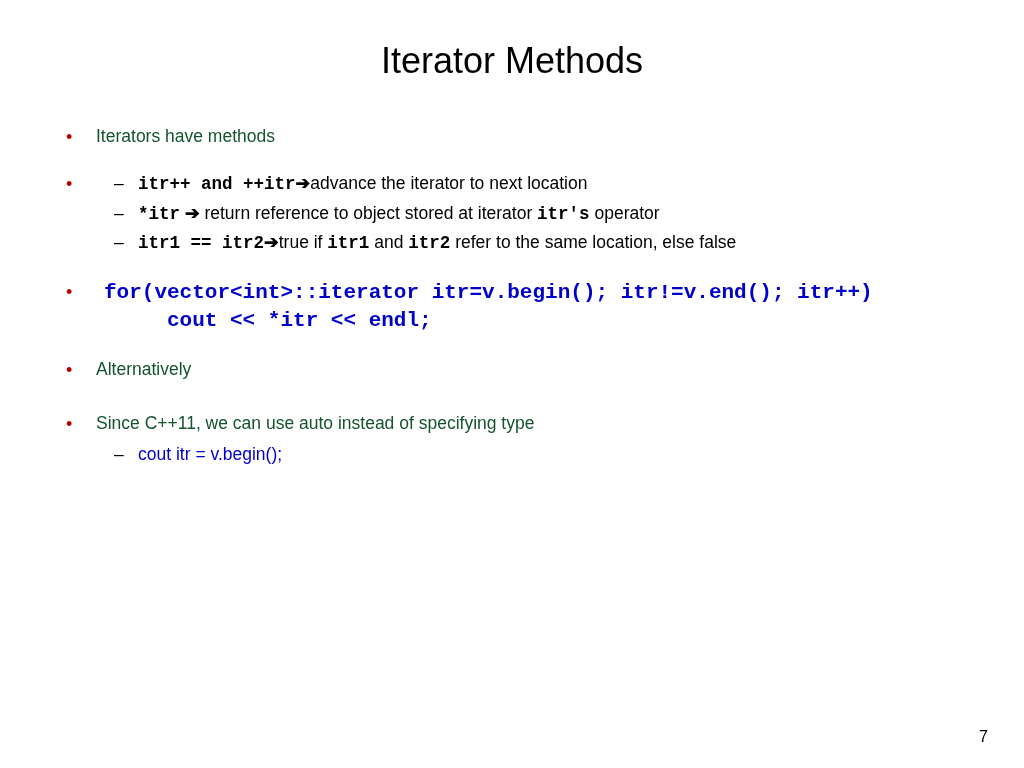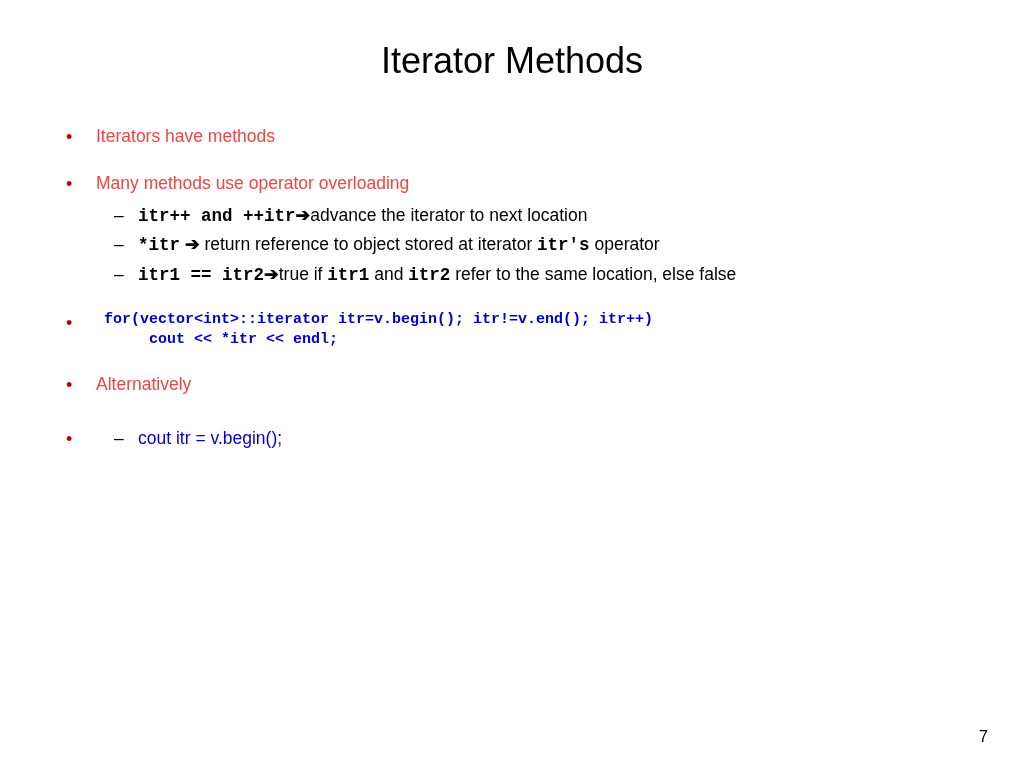--- a/index.html
+++ b/index.html
@@ -3,47 +3,46 @@
 <meta charset="utf-8">
 <style>
   * { box-sizing: border-box; margin: 0; padding: 0; }
   html, body { width: 1024px; height: 768px; background: #fff; font-family: Arial, Helvetica, sans-serif; color: #000; }
   .slide { width: 1024px; height: 768px; position: relative; padding: 40px 60px 30px 60px; }
   .title { text-align: center; font-size: 36px; font-weight: 400; margin-bottom: 42px; }
   .content { font-size: 17.5px; line-height: 1.45; }
   ul.level1 { list-style: none; padding-left: 36px; }
   ul.level1 > li { position: relative; margin-bottom: 22px; }
   ul.level1 > li::before { content: "•"; position: absolute; left: -30px; top: 0; color: #c00000; font-size: 18px; }
-  .red { color: #ef4444; }
+  .red { color: #14532d; }
   .blue { color: #0000cc; }
   ul.level2 { list-style: none; padding-left: 42px; margin-top: 6px; }
   ul.level2 > li { position: relative; margin-bottom: 3px; }
   ul.level2 > li::before { content: "–"; position: absolute; left: -24px; top: 0; color: #000; }
   .mono { font-family: "Courier New", Courier, monospace; font-weight: bold; }
   .arrow { font-family: Arial, sans-serif; font-weight: bold; }
-  .codeblock { font-family: "Courier New", Courier, monospace; font-weight: bold; color: #0000cc; margin-top: 6px; padding-left: 8px; white-space: pre; font-size: 15px; line-height: 1.35; }
+  .codeblock { font-family: "Courier New", Courier, monospace; font-weight: bold; color: #0000cc; margin-top: 6px; padding-left: 8px; white-space: pre; font-size: 21px; line-height: 1.35; }
   .codeblock.alt { padding-left: 16px; }
   .pagenum { position: absolute; bottom: 22px; right: 36px; font-size: 16px; color: #000; }
   .gap-before { margin-top: 28px; }
 </style>
 </head>
 <body>
 
 <div class="slide">
   <h1 class="title">Iterator Methods</h1>
 
   <div class="content">
     <ul class="level1">
 
       <li>
         <span class="red">Iterators have methods</span>
       </li>
 
       <li>
-        <span class="red">Many methods use operator overloading</span>
         <ul class="level2">
           <li>
             <span class="mono">itr++ and ++itr</span><span class="arrow">➔</span><span>advance the iterator to next location</span>
           </li>
           <li>
             <span class="mono">*itr</span><span class="arrow"> ➔ </span><span> return reference to object stored at iterator </span><span class="mono">itr's</span><span> operator</span>
           </li>
           <li>
             <span class="mono"> itr1 == itr2</span><span class="arrow">➔</span><span>true if </span><span class="mono">itr1</span><span> and </span><span class="mono">itr2</span><span> refer to the same location, else false</span>
           </li>
@@ -53,20 +52,21 @@
       <li>
         <div class="codeblock">for(vector&lt;int&gt;::iterator itr=v.begin(); itr!=v.end(); itr++)
      cout &lt;&lt; *itr &lt;&lt; endl;</div>
       </li>
 
       <li>
         <span class="red">Alternatively</span>
       </li>
 
       <li class="gap-before">
+        <span class="red">Since C++11, we can use auto instead of specifying type</span>
         <ul class="level2">
           <li>
             <span class="blue">cout itr = v.begin();</span>
           </li>
         </ul>
       </li>
 
     </ul>
   </div>
 

